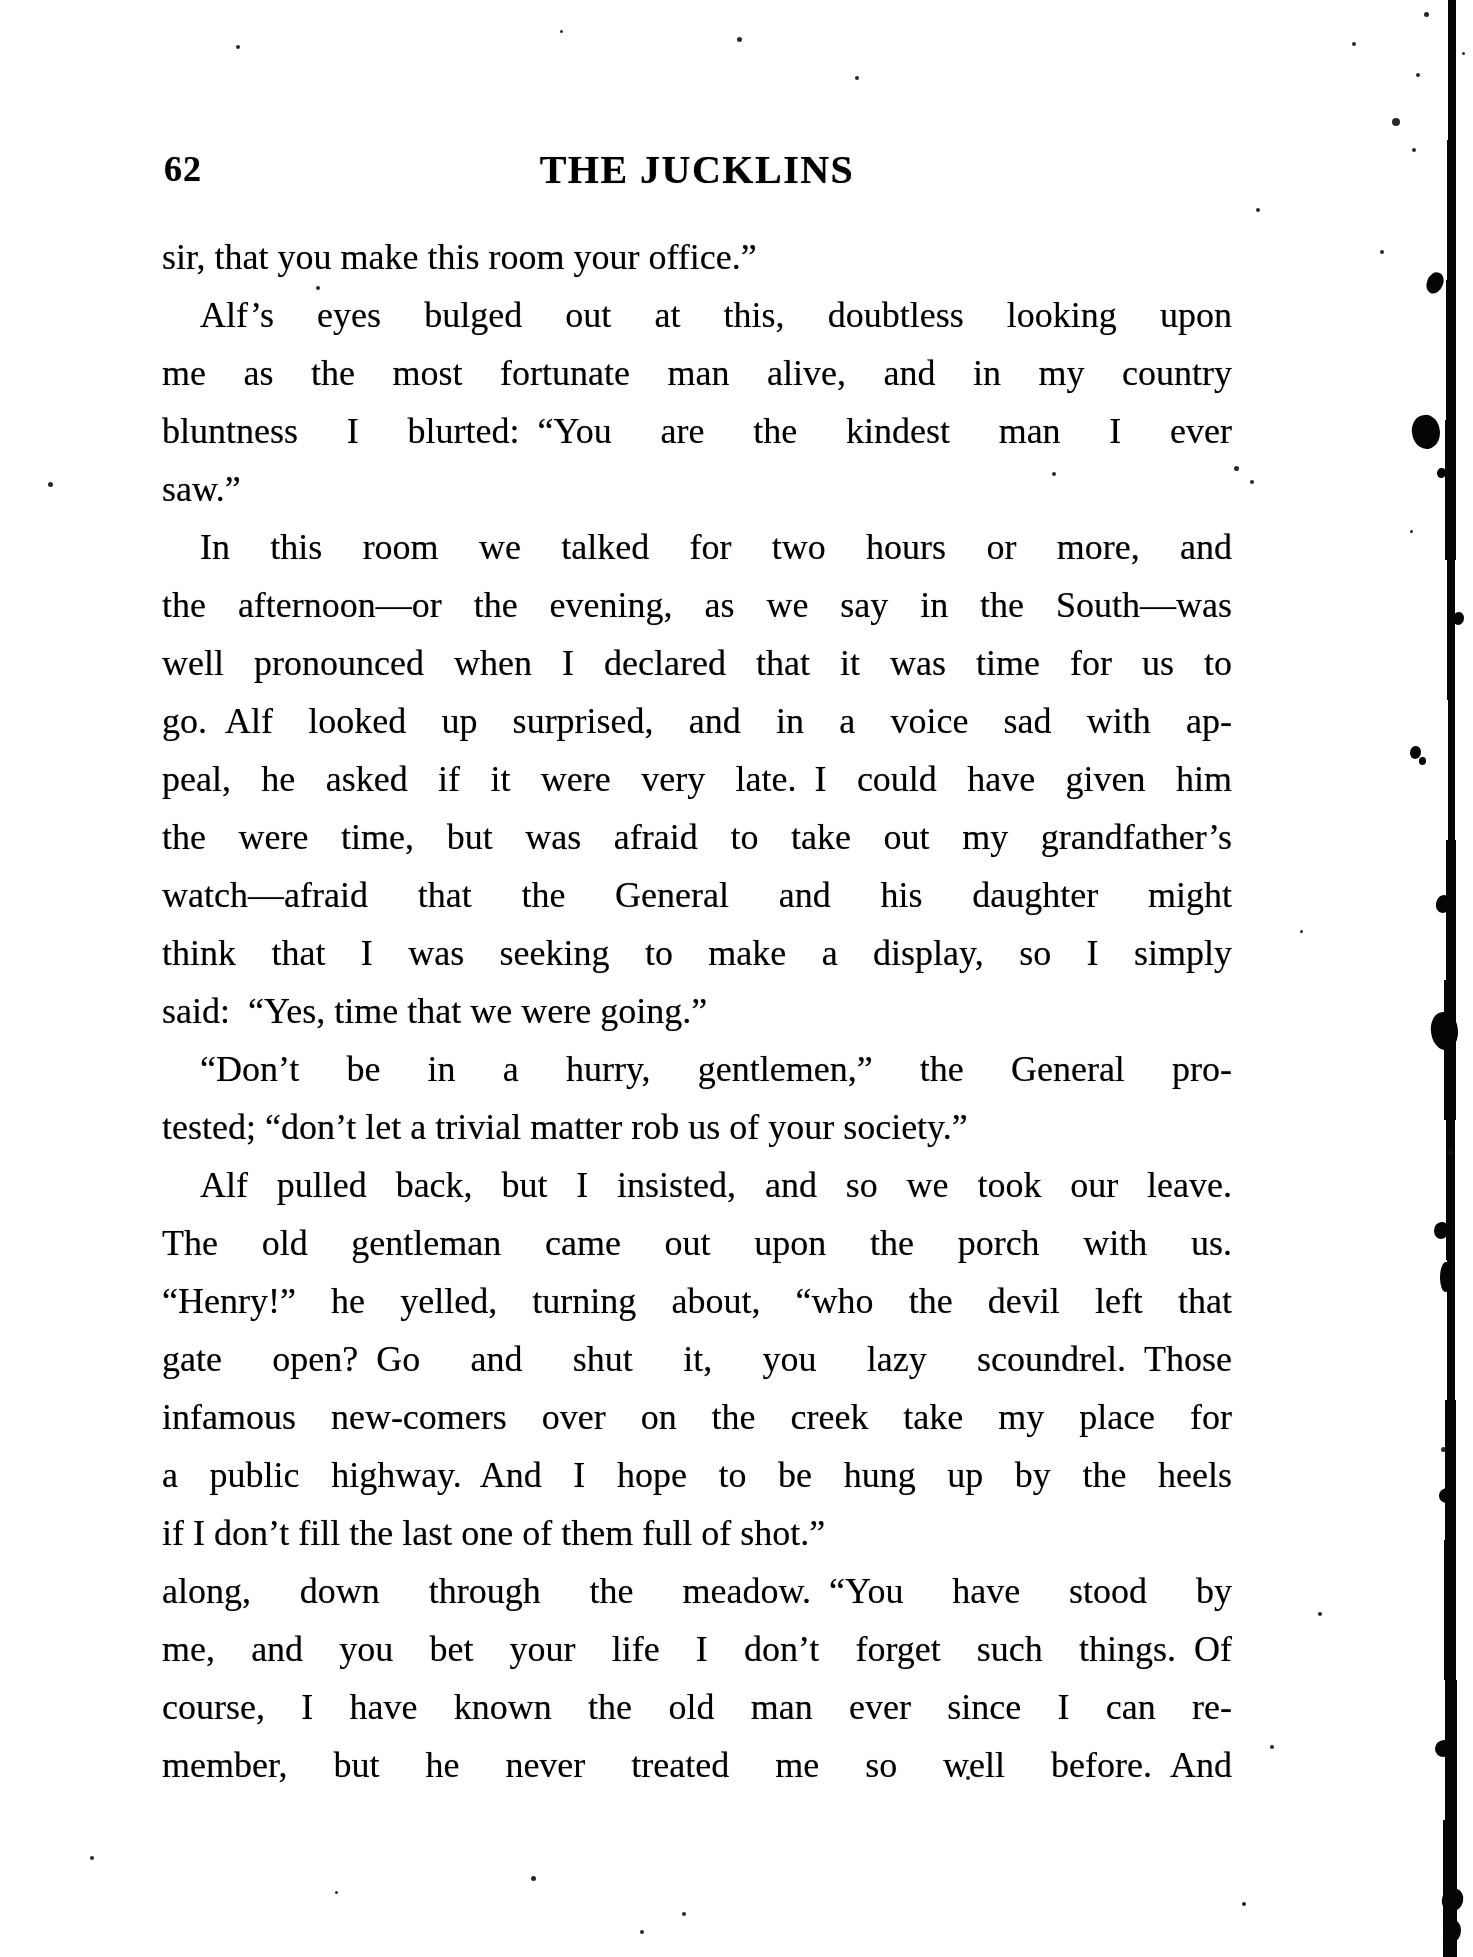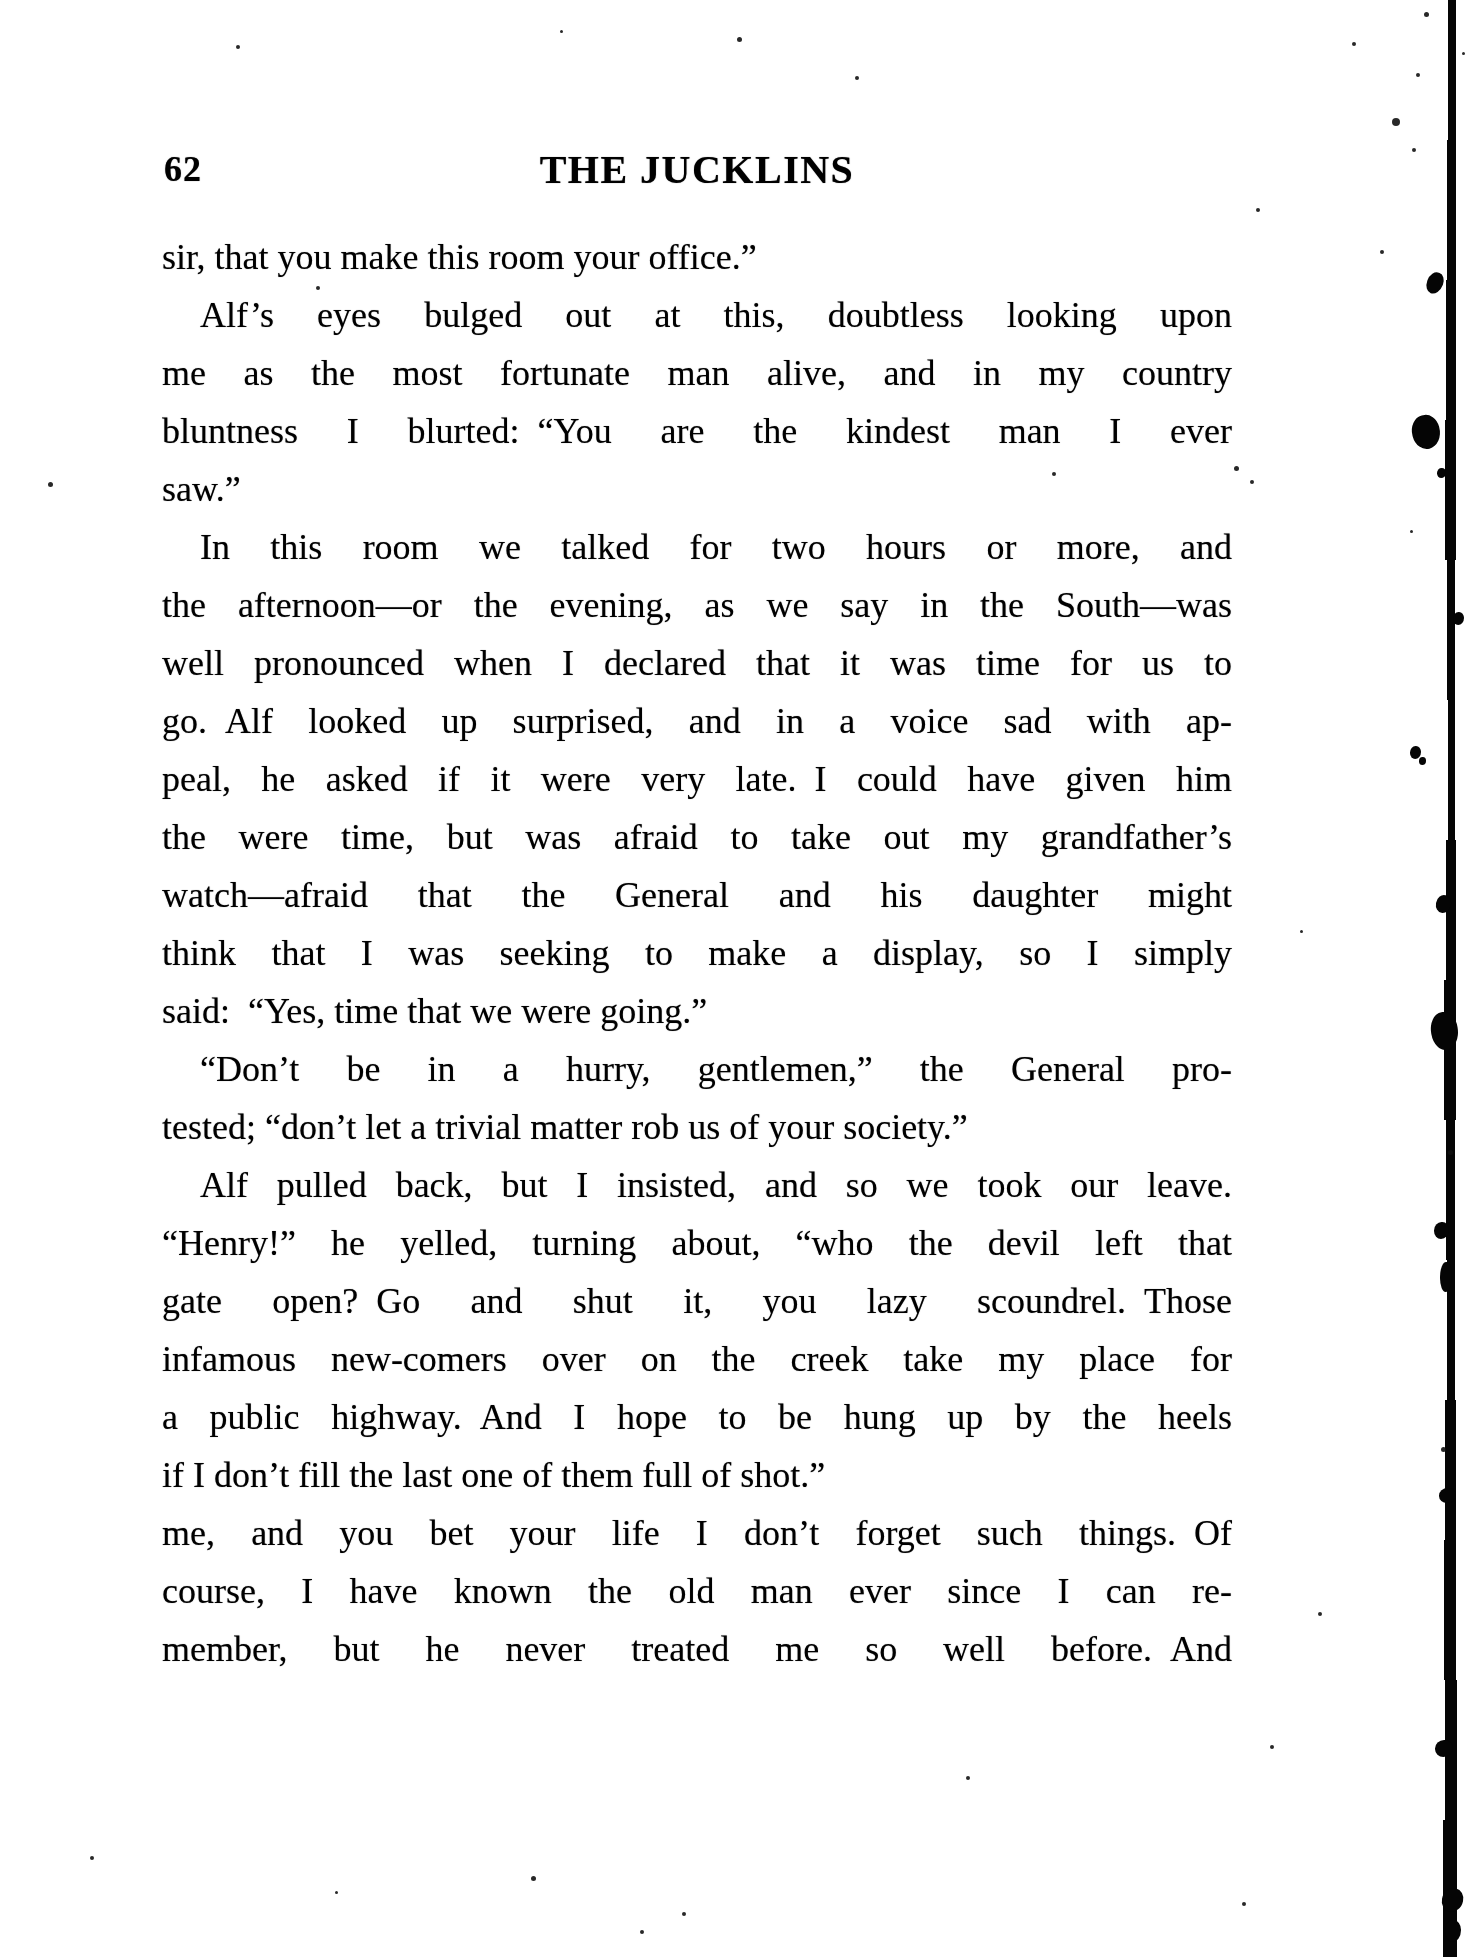--- a/index.html
+++ b/index.html
@@ -97,25 +97,27 @@
       <div class="line">well pronounced when I declared that it was time for us to</div>
       <div class="line">go. Alf looked up surprised, and in a voice sad with ap-</div>
       <div class="line">peal, he asked if it were very late. I could have given him</div>
       <div class="line">the were time, but was afraid to take out my grandfather’s</div>
       <div class="line">watch—afraid that the General and his daughter might</div>
       <div class="line">think that I was seeking to make a display, so I simply</div>
       <div class="line end">said: “Yes, time that we were going.”</div>
       <div class="line indent">“Don’t be in a hurry, gentlemen,” the General pro-</div>
       <div class="line end">tested; “don’t let a trivial matter rob us of your society.”</div>
       <div class="line indent">Alf pulled back, but I insisted, and so we took our leave.</div>
+      <div class="line">The old gentleman came out upon the porch with us.</div>
       <div class="line">“Henry!” he yelled, turning about, “who the devil left that</div>
       <div class="line">gate open? Go and shut it, you lazy scoundrel. Those</div>
       <div class="line">infamous new-comers over on the creek take my place for</div>
       <div class="line">a public highway. And I hope to be hung up by the heels</div>
       <div class="line end">if I don’t fill the last one of them full of shot.”</div>
+      <div class="line">along, down through the meadow. “You have stood by</div>
       <div class="line">me, and you bet your life I don’t forget such things. Of</div>
       <div class="line">course, I have known the old man ever since I can re-</div>
       <div class="line">member, but he never treated me so well before. And</div>
     </div>
 
   <div id="artifact-layer">
       <div class="streak-seg" style="left: 1448px; top: 0px; width: 8px; height: 140px;"></div>
       <div class="streak-seg" style="left: 1447px; top: 140px; width: 9px; height: 140px;"></div>
       <div class="streak-seg" style="left: 1446px; top: 280px; width: 10px; height: 140px;"></div>
       <div class="streak-seg" style="left: 1445px; top: 420px; width: 11px; height: 140px;"></div>

